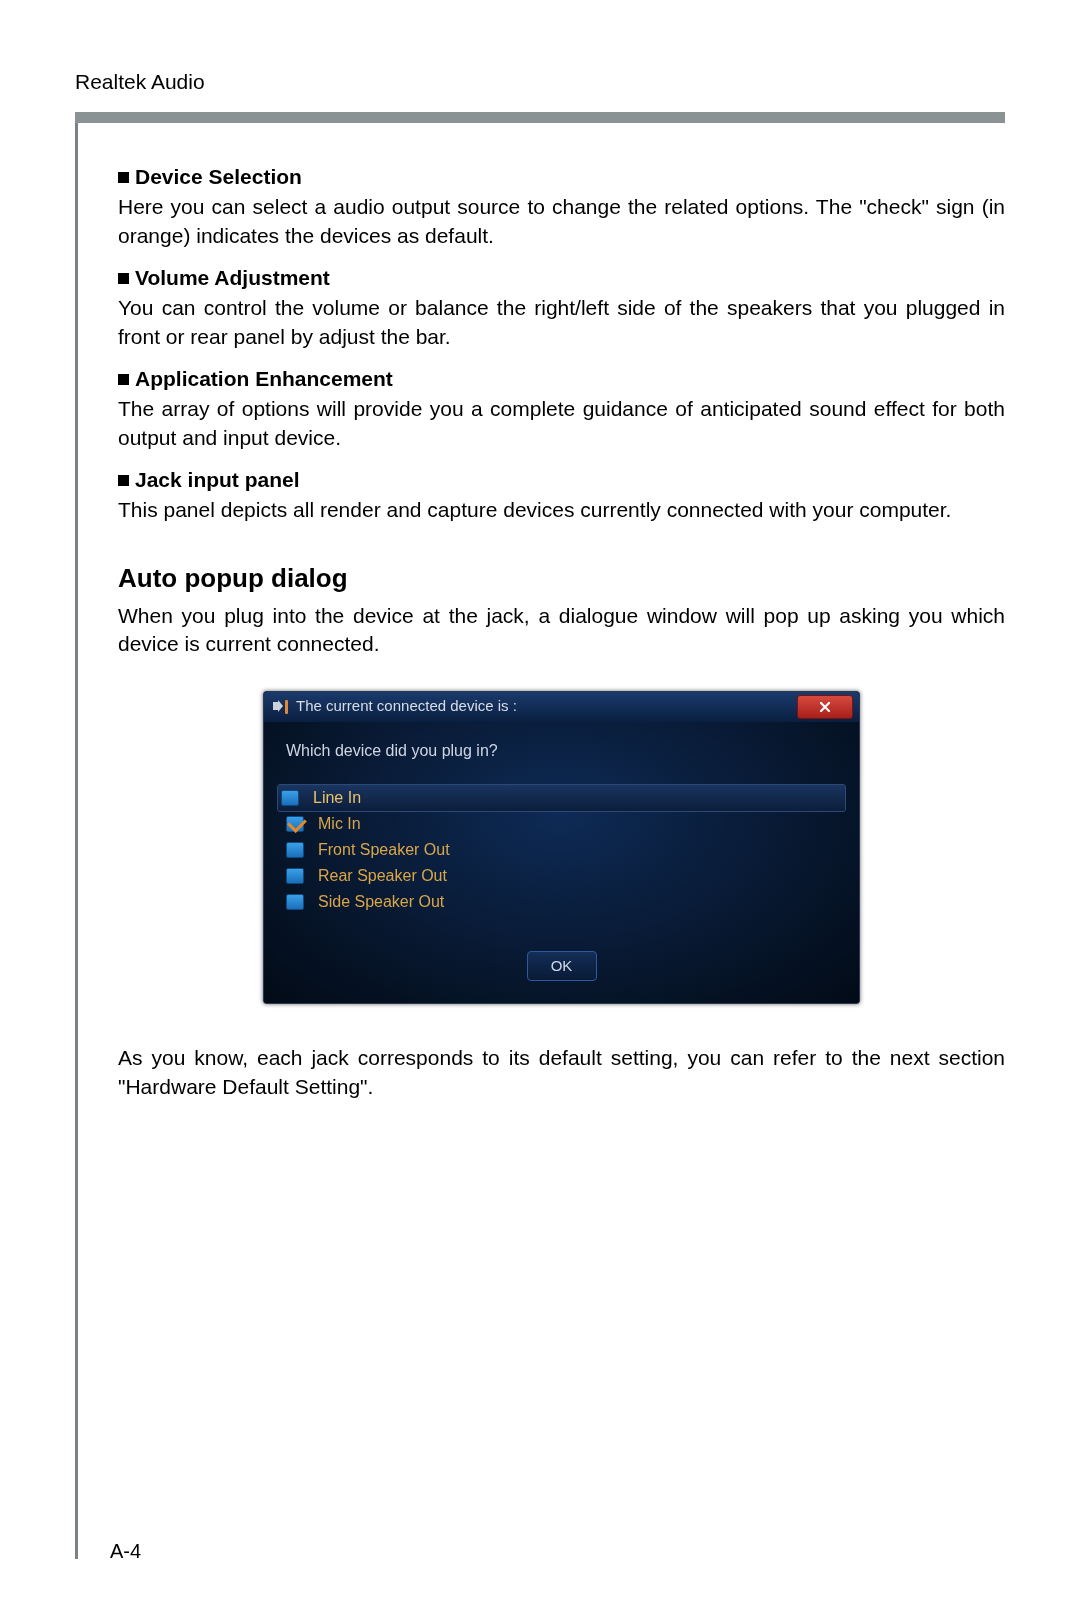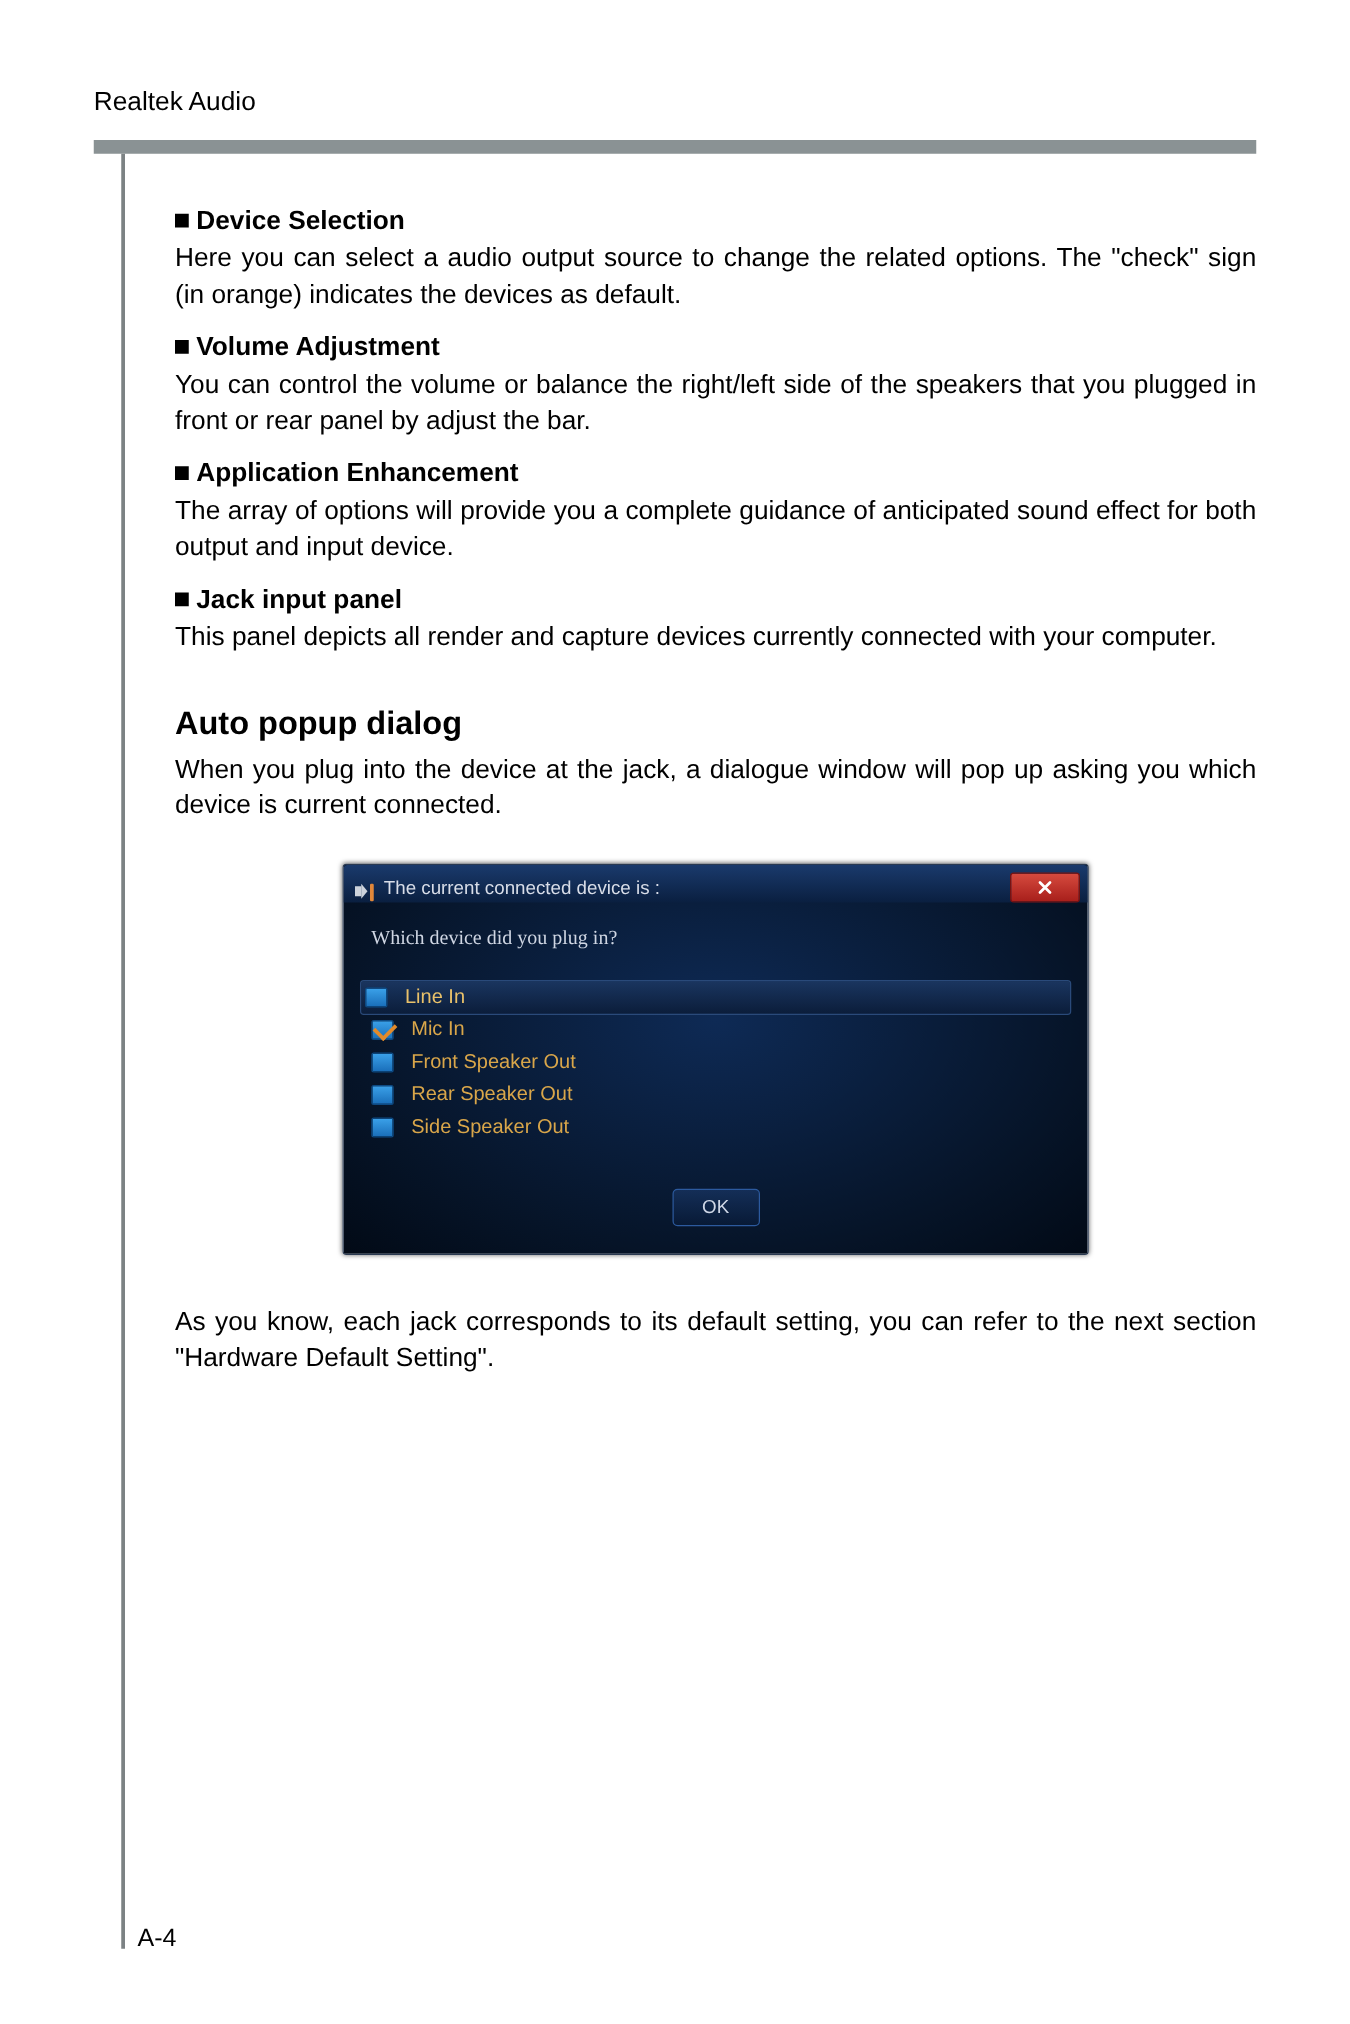--- a/index.html
+++ b/index.html
@@ -1,35 +1,35 @@
 <!DOCTYPE html>
 <html><head>
 <meta charset="utf-8">
 <style>
   html,body{margin:0;padding:0;background:#fff;font-family:Arial,Helvetica,sans-serif;color:#000;}
   .page{width:1080px;height:1619px;position:relative;box-sizing:border-box;padding:70px 75px 60px 75px;}
   .running-head{font-size:21px;margin-bottom:18px;}
   .top-bar{height:11px;background:#8a9294;margin-bottom:0;}
-  .side-rule{border-left:3px solid #7c8284;padding:36px 0 40px 40px;min-height:1360px;margin-left:22px;}
+  .side-rule{border-left:3px solid #7c8284;padding:36px 0 40px 40px;min-height:1360px;}
   .content{font-size:21px;line-height:1.35;text-align:justify;}
   .sec-head{font-weight:bold;font-size:21px;margin-top:4px;}
   .sec-head .sq{display:inline-block;width:11px;height:11px;background:#000;margin-right:6px;position:relative;top:-1px;}
   .body-text{margin:2px 0 14px 0;}
   .h2{font-size:26px;font-weight:600;margin:36px 0 6px 0;}
   .dialog-wrap{display:flex;justify-content:center;margin:32px 0 40px 0;}
   .dialog{width:595px;background:radial-gradient(ellipse at 50% 40%,#0e2a55 0%,#061428 70%,#020a16 100%);border:1px solid #2a3a52;border-radius:3px;box-shadow:0 0 4px rgba(0,0,0,.6);font-family:'Segoe UI',Tahoma,sans-serif;color:#bfc7d6;}
-  .titlebar{display:flex;align-items:flex-end;height:30px;padding:0 6px 0 8px;background:linear-gradient(#1a3a6c,#0a1f40);border-top-left-radius:3px;border-top-right-radius:3px;color:#d8dde8;font-size:15px;}
+  .titlebar{display:flex;align-items:center;height:30px;padding:0 6px 0 8px;background:linear-gradient(#1a3a6c,#0a1f40);border-top-left-radius:3px;border-top-right-radius:3px;color:#d8dde8;font-size:15px;}
   .titlebar .tb-icon{width:18px;height:16px;margin-right:6px;position:relative;}
   .tb-icon .spk{position:absolute;left:1px;top:3px;width:5px;height:8px;background:#cdd3dc;}
   .tb-icon .cone{position:absolute;left:6px;top:1px;width:0;height:0;border-top:6px solid transparent;border-bottom:6px solid transparent;border-left:5px solid #cdd3dc;}
   .tb-icon .bar{position:absolute;left:13px;top:1px;width:3px;height:14px;background:#e0873a;border-radius:1px;}
   .titlebar .spacer{flex:1;}
   .close-btn{width:54px;height:22px;background:linear-gradient(#d64a3e,#a81f1b);border:1px solid #7a1210;border-radius:3px;display:flex;align-items:center;justify-content:center;}
   .close-btn svg{width:14px;height:14px;}
-  .prompt{padding:18px 22px 24px 22px;font-size:16px;color:#cfd6e3;font-family:Liberation Serif, serif;}
+  .prompt{padding:18px 22px 24px 22px;font-size:16px;color:#cfd6e3;}
   .opts{padding:0 22px 22px 22px;}
   .opt{display:flex;align-items:center;height:26px;}
   .opt .chk{width:16px;height:14px;margin-right:14px;position:relative;border-radius:2px;}
   .chk-blue{background:linear-gradient(#3aa0e8,#1a6fba);border:1px solid #0d4a83;}
   .chk-check::after{content:"";position:absolute;left:2px;top:0px;width:13px;height:9px;border-left:3px solid #e28a2a;border-bottom:3px solid #e28a2a;transform:rotate(-45deg);}
   .opt .lbl{font-size:16px;color:#d9a64a;}
   .opt.linein{background:linear-gradient(#1a355f,#0b1d3a);outline:1px solid #2a4a7a;margin:0 -8px;padding:0 3px;border-radius:2px;}
   .opt.linein .lbl{color:#e9c16a;}
   .ok-wrap{display:flex;justify-content:center;padding:14px 0 22px 0;}
   .ok-btn{min-width:68px;height:28px;background:linear-gradient(#142e57,#081a36);border:1px solid #2c5a9e;border-radius:4px;color:#cfd7e6;font-size:15px;display:flex;align-items:center;justify-content:center;}

